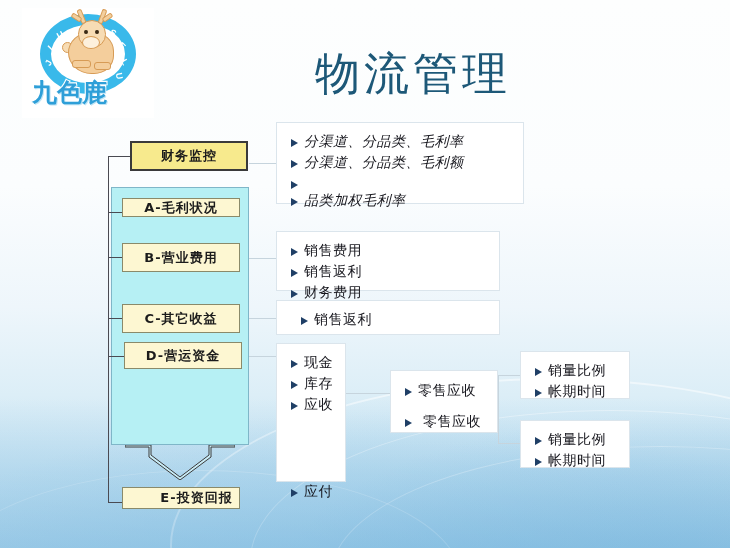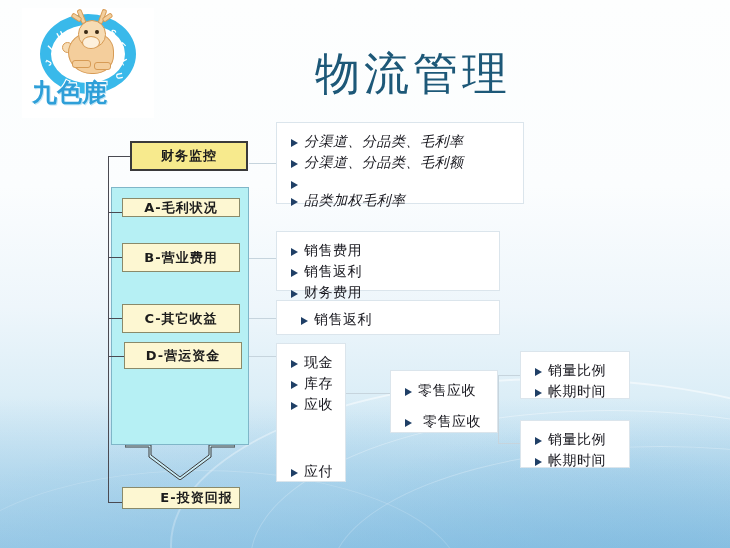--- a/index.html
+++ b/index.html
@@ -220,21 +220,21 @@
       <span class="wtext">现金</span>
     </div>
     <div class="witem">
       <span class="bullet"></span>
       <span class="wtext">库存</span>
     </div>
     <div class="witem">
       <span class="bullet"></span>
       <span class="wtext">应收</span>
     </div>
-    <div class="witem" style="margin-top:48px;">
+    <div class="witem" style="margin-top:68px;">
       <span class="bullet"></span>
       <span class="wtext">应付</span>
     </div>
   </div>
 
   <div class="wbox" style="left:390px;top:370px;width:108px;height:63px;padding-top:8px;">
     <div class="witem">
       <span class="bullet"></span>
       <span class="wtext">零售应收</span>
     </div>

